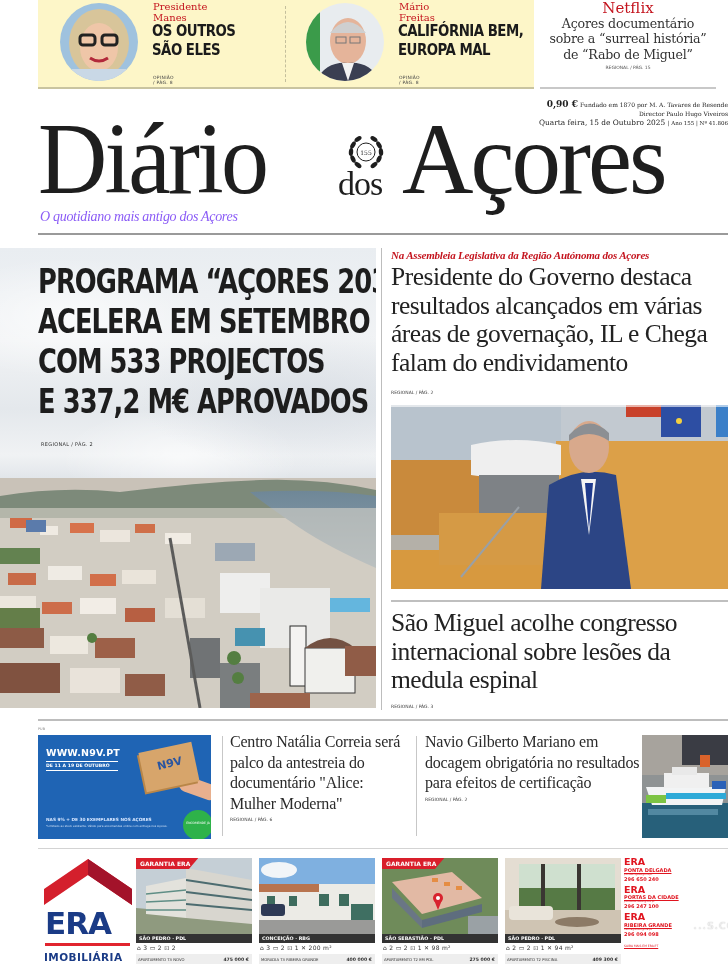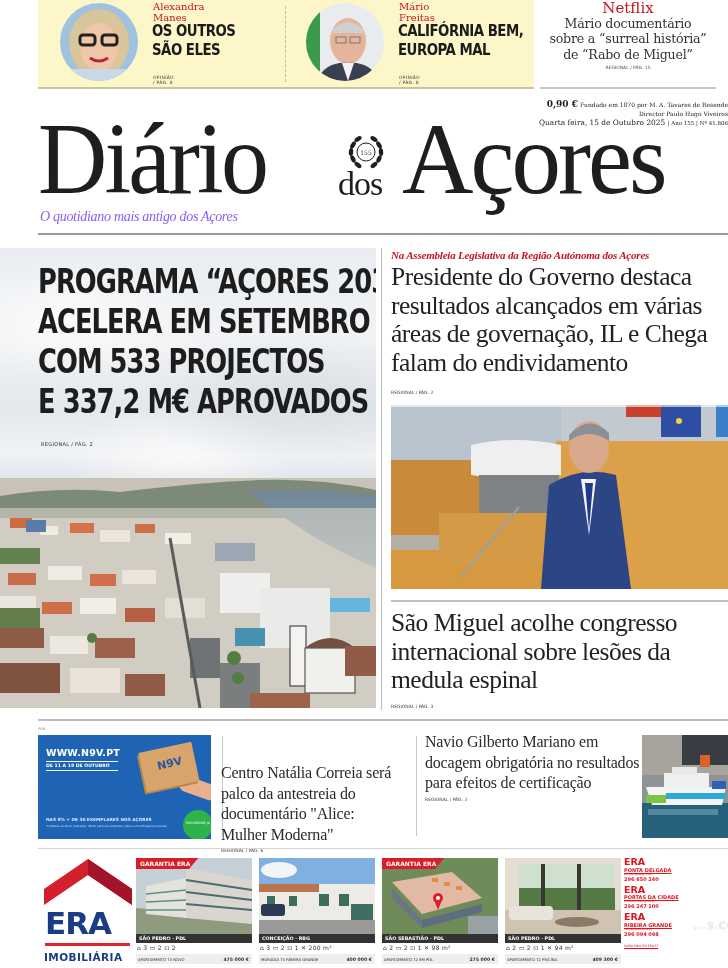--- a/index.html
+++ b/index.html
@@ -113,21 +113,21 @@
       <svg width="78" height="78" viewBox="0 0 78 78">
         <rect width="78" height="78" fill="#9fc2de"></rect>
         <ellipse cx="39" cy="40" rx="30" ry="34" fill="#d8c59a"></ellipse>
         <ellipse cx="39" cy="44" rx="19" ry="24" fill="#efc6a8"></ellipse>
         <rect x="20" y="32" width="15" height="10" rx="3" fill="none" stroke="#222" stroke-width="3"></rect>
         <rect x="42" y="32" width="15" height="10" rx="3" fill="none" stroke="#222" stroke-width="3"></rect>
         <path d="M30 55 Q39 61 48 55" stroke="#b2283a" stroke-width="3" fill="none"></path>
         <rect x="12" y="66" width="54" height="14" fill="#c9d8e6"></rect>
       </svg>
     </div>
-    <div class="author" style="left:93px;">Alexandra Manes</div>
+    <div class="author" style="left:93px;">Presidente Manes</div>
     <div class="headline" style="left:92px;">
       <div>OS OUTROS</div>
       <div>SÃO ELES</div>
     </div>
     <div class="ref" style="left:93px;">OPINIÃO / PÁG. 8</div>
   </div>
   <div class="band-sep"></div>
   <div class="promo" style="left:268px;">
     <div class="avatar" style="left:0;">
       <svg width="78" height="78" viewBox="0 0 78 78">
@@ -146,21 +146,21 @@
       <div>CALIFÓRNIA BEM,</div>
       <div>EUROPA MAL</div>
     </div>
     <div class="ref" style="left:93px;">OPINIÃO / PÁG. 8</div>
   </div>
 </div>
 
 <div class="netflix">
   <div class="kicker">Netflix</div>
   <div class="text">
-    <div>Mário documentário</div>
+    <div>Açores documentário</div>
     <div>sobre a “surreal história”</div>
     <div>de “Rabo de Miguel”</div>
   </div>
   <div class="ref">REGIONAL / PÁG. 15</div>
 </div>
 
 <div class="meta">
   <div class="line1"><span class="price">0,90 €</span> <span>Fundado em 1870 por M. A. Tavares de Resende</span></div>
   <div class="line2">Director Paulo Hugo Viveiros</div>
   <div class="line3"><span>Quarta feira, 15 de Outubro 2025</span> <span class="small">| Ano 155 | Nº 41.806</span></div>
@@ -302,21 +302,21 @@
   <div class="bar2"></div>
   <div class="sub">NAS 9% + DE 30 EXEMPLARES NOS AÇORES</div>
   <div class="fine">*Limitado ao stock existente. Válido para encomendas online com entrega nos Açores.</div>
   <div class="arm"></div>
   <div class="box"></div>
   <div class="boxlogo">N9V</div>
   <div class="badge">ENCOMENDE JÁ</div>
 </div>
 
 <div class="mid-sep" style="left:222px;"></div>
-<div class="mid-story" style="left:221px; width:180px;margin-top:31px;">
+<div class="mid-story" style="left:230px; width:180px;">
   <div>Centro Natália Correia será palco da antestreia do documentário "Alice: Mulher Moderna"</div>
   <div class="ref">REGIONAL / PÁG. 6</div>
 </div>
 <div class="mid-sep" style="left:416px;"></div>
 <div class="mid-story" style="left:425px; width:215px;">
   <div>Navio Gilberto Mariano em docagem obrigatória no resultados para efeitos de certificação</div>
   <div class="ref">REGIONAL / PÁG. 2</div>
 </div>
 <div class="ship">
   <svg width="86" height="103" viewBox="0 0 86 103">

